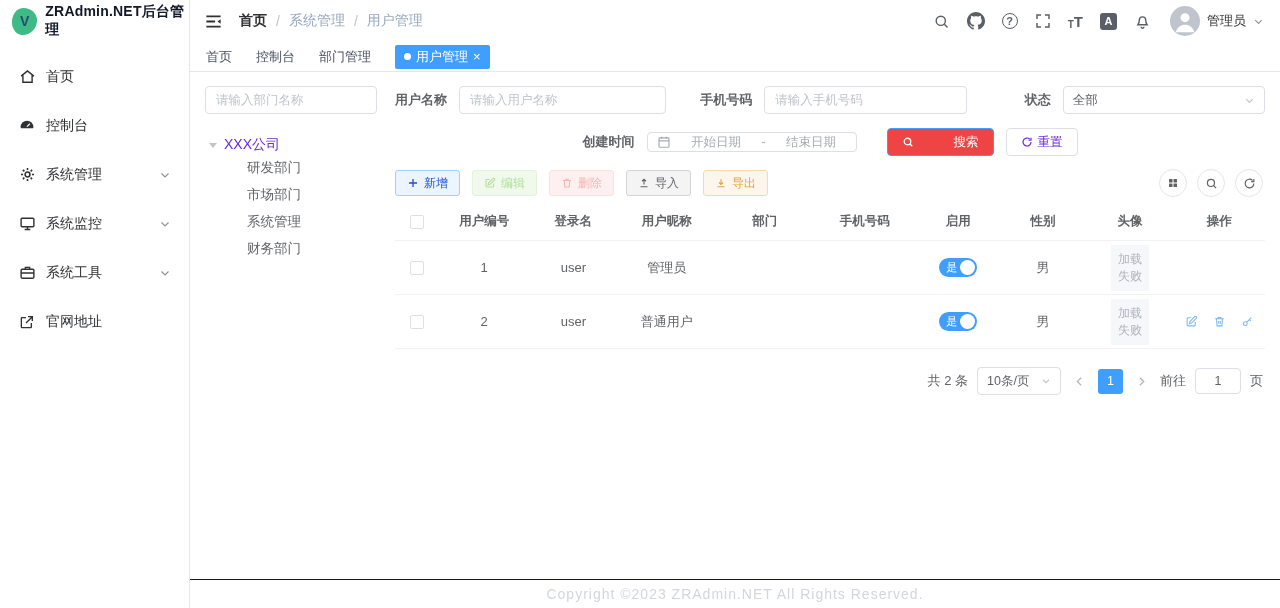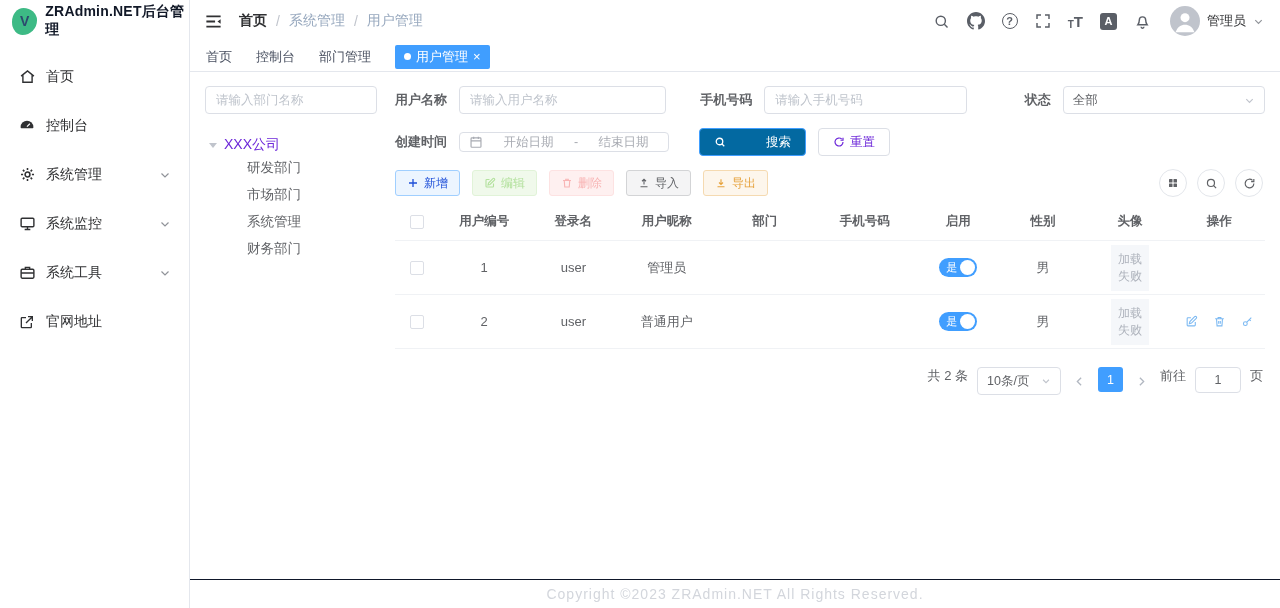--- a/index.html
+++ b/index.html
@@ -79,24 +79,24 @@
   .gap1 { margin-left:34px; } .gap2 { margin-left:58px; }
   .select-box { height:28px; border:1px solid #dcdfe6; border-radius:4px; background:#fff;
     display:flex; align-items:center; justify-content:space-between; padding:0 9px;
     font-size:12.5px; color:#606266; cursor:pointer; }
   .sel-chevron { color:#c0c4cc; display:flex; }
   .date-range { width:210px; height:20px; border:1px solid #dcdfe6; border-radius:4px;
     display:flex; align-items:center; padding:0 9px; gap:10px; font-size:12.5px;
     color:#a8abb2; background:#fff; cursor:text; }
   .date-range .ph { flex:1; text-align:center; }
   .cal-icon { color:#a8abb2; display:flex; }
-  .row2 { margin-top:14px; }
+  .row2 { margin-top:14px;justify-content:center; }
   .btn { height:28px; padding:0 14px; border-radius:4px; font-size:12.5px; border:1px solid #dcdfe6;
     display:inline-flex; align-items:center; gap:5px; background:#fff; color:#6d28d9; cursor:pointer; }
-  .btn-primary { background:#0369a1; border-color:#409eff; color:#fff; margin-left:30px;gap:40px; }
+  .btn-primary { background:#ef4444; border-color:#409eff; color:#fff; margin-left:30px;gap:40px; }
   .btn-reset { margin-left:12px; }
 
   .toolbar { margin-top:13px; display:flex; align-items:center; }
   .tbtn { height:26px; padding:0 11px; border-radius:3px; font-size:12px; margin-right:12px;
     display:inline-flex; align-items:center; gap:5px; cursor:pointer; border:1px solid transparent; }
   .tbtn-add { background:#ecf5ff; border-color:#a0cfff; color:#1d4ed8; }
   .tbtn-edit { background:#f0f9eb; border-color:#e1f3d8; color:#b3e19d; cursor:not-allowed; }
   .tbtn-del { background:#fef0f0; border-color:#fde2e2; color:#f8b4b4; cursor:not-allowed; }
   .tbtn-imp { background:#f4f4f5; border-color:#d3d4d6; color:#606266; }
   .tbtn-exp { background:#fdf6ec; border-color:#f5dab1; color:#e6a23c; }
@@ -117,21 +117,21 @@
     cursor:pointer; vertical-align:middle; }
   .switch::after { content:""; position:absolute; right:2px; top:2px; width:15px; height:15px;
     background:#fff; border-radius:50%; }
   .avatar-fail { width:38px; height:46px; background:#f5f7fa; color:#aeb3bc; font-size:12px;
     line-height:17px; display:inline-flex; align-items:center; justify-content:center;
     text-align:center; word-break:break-all; padding:2px 4px; }
   .row-actions { display:flex; justify-content:center; align-items:center; gap:15px; color:#7cb9f2; }
   .ract { display:flex; cursor:pointer; }
 
   
-  .pager { display:flex; justify-content:flex-end; gap:9px;
+  .pager { display:flex; align-items:center; justify-content:flex-end; gap:9px;
     margin-top:18px; font-size:13px; color:#606266; padding-right:2px; }
   .page-size { width:84px; height:28px; }
   .pg-arrow { color:#b1b7c1; display:flex; align-items:center; cursor:pointer; padding:0 3px; }
   .page-num { min-width:25px; height:25px; background:#409eff; color:#fff; border-radius:3px;
     display:flex; align-items:center; justify-content:center; font-size:12.5px; cursor:pointer; }
   .goto-input { width:46px; height:26px; border:1px solid #dcdfe6; border-radius:4px;
     text-align:center; font-size:12.5px; color:#606266; outline:none; }
 
   .footer { margin-top:auto; height:29px; border-top:1px solid #0f172a;
     display:flex; align-items:center; justify-content:center;

